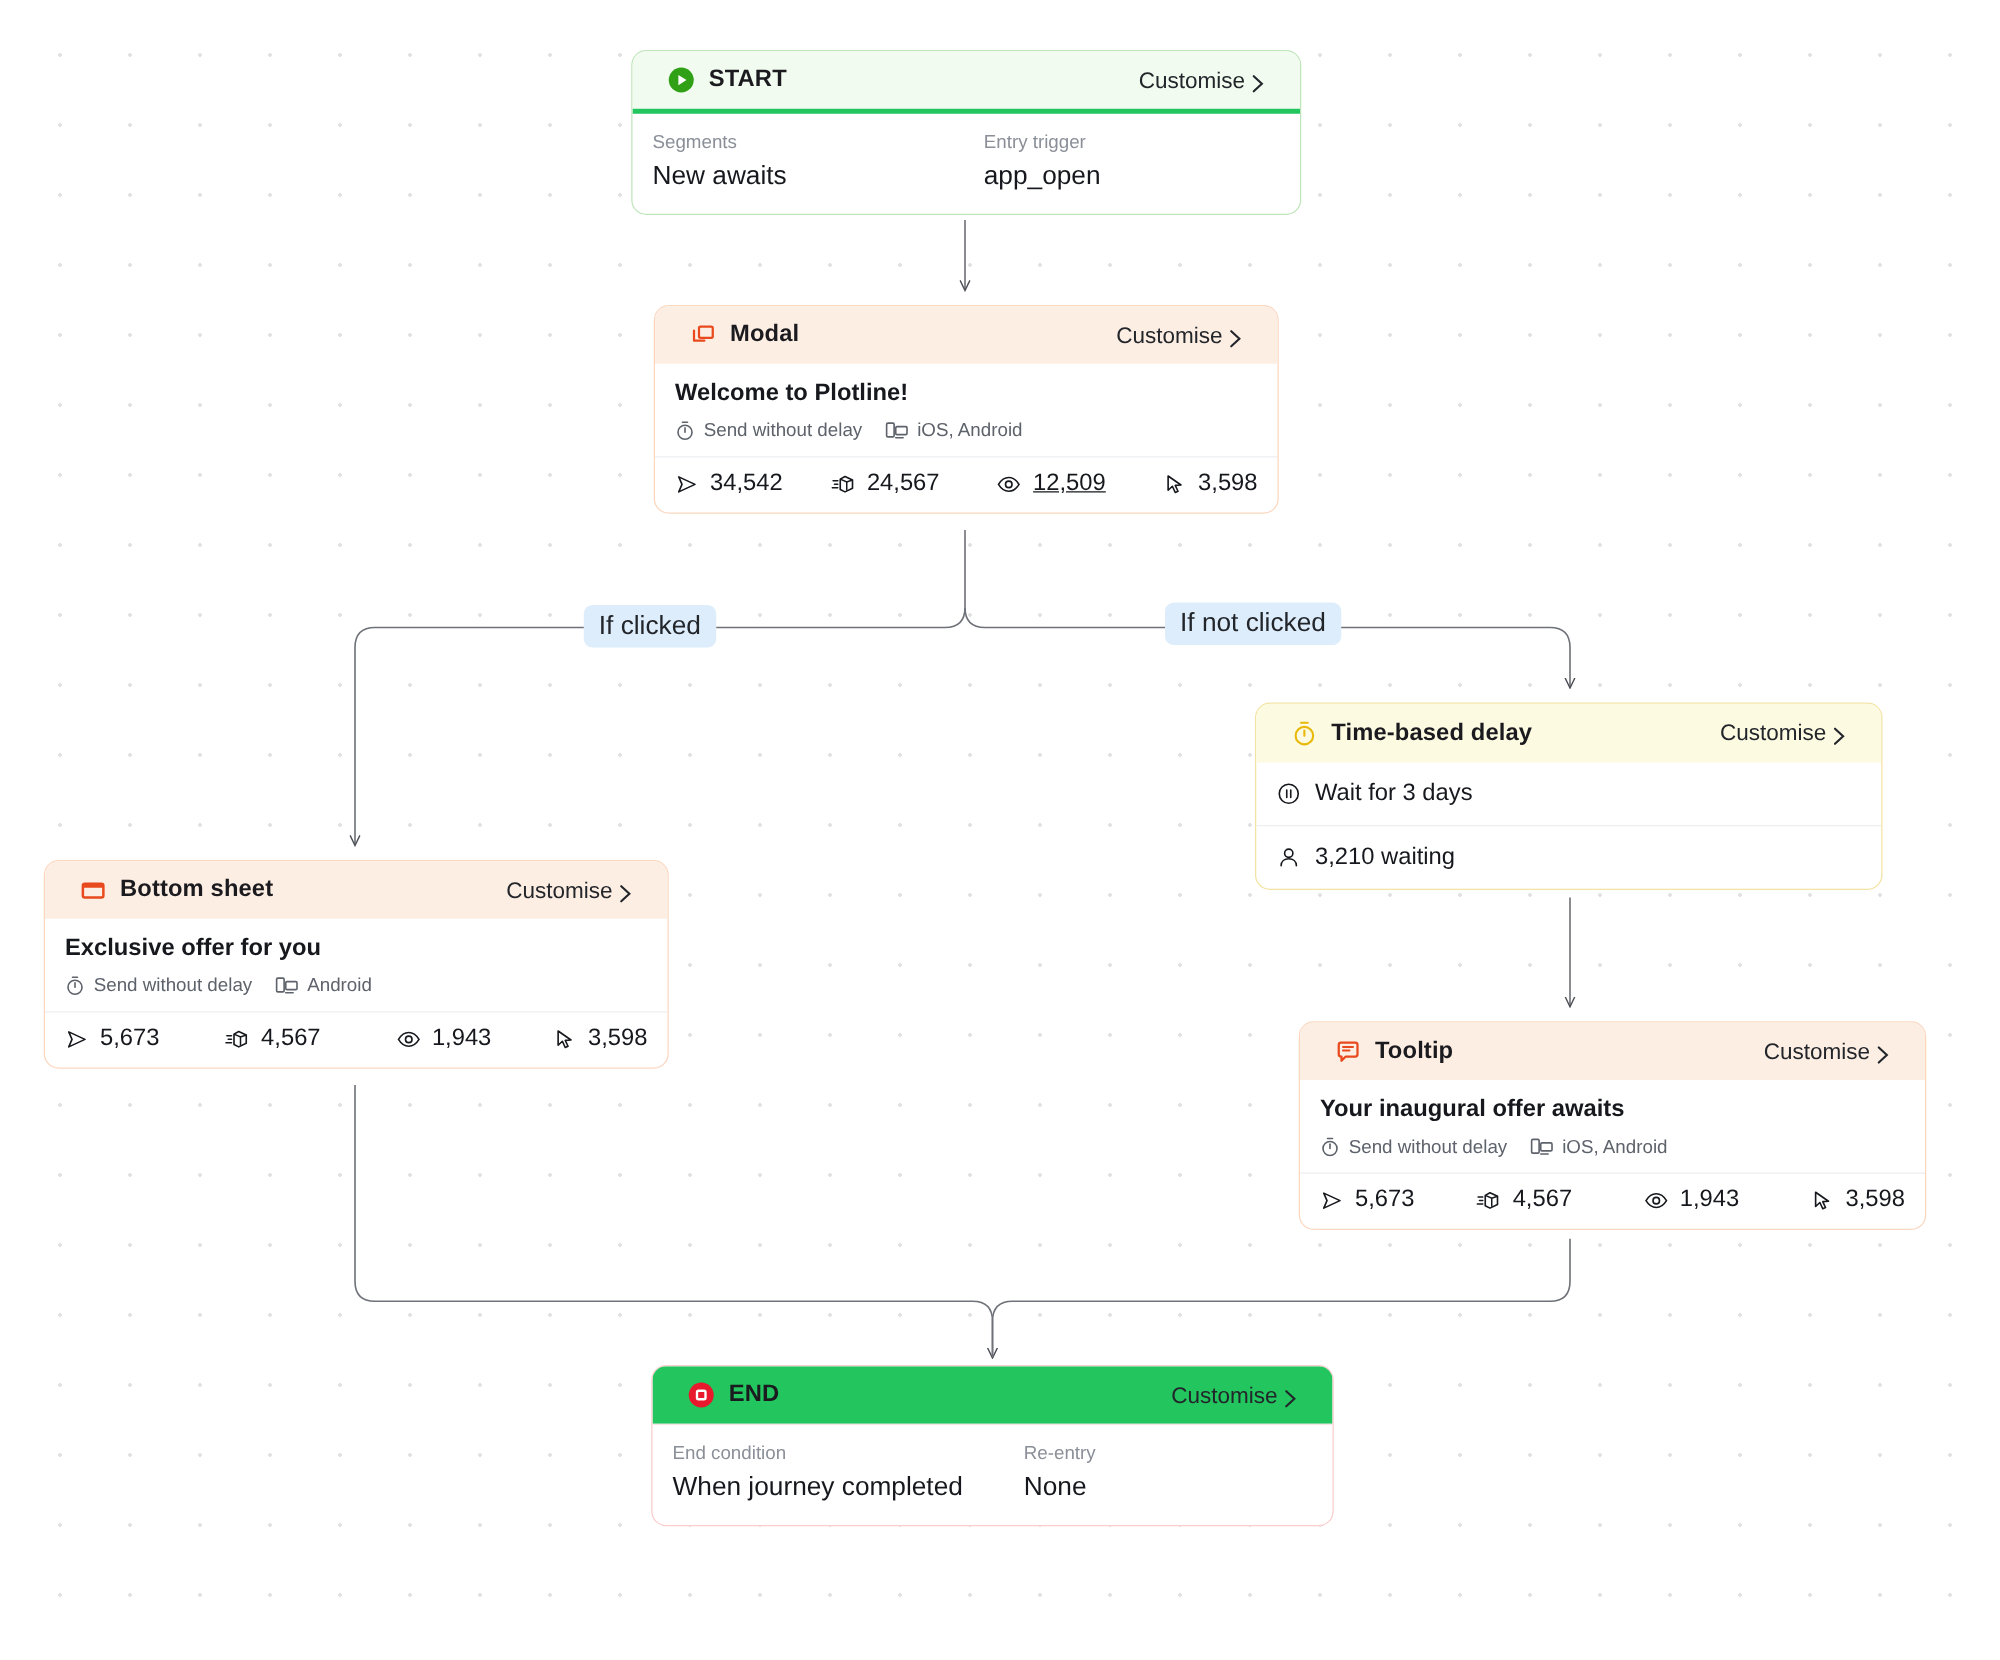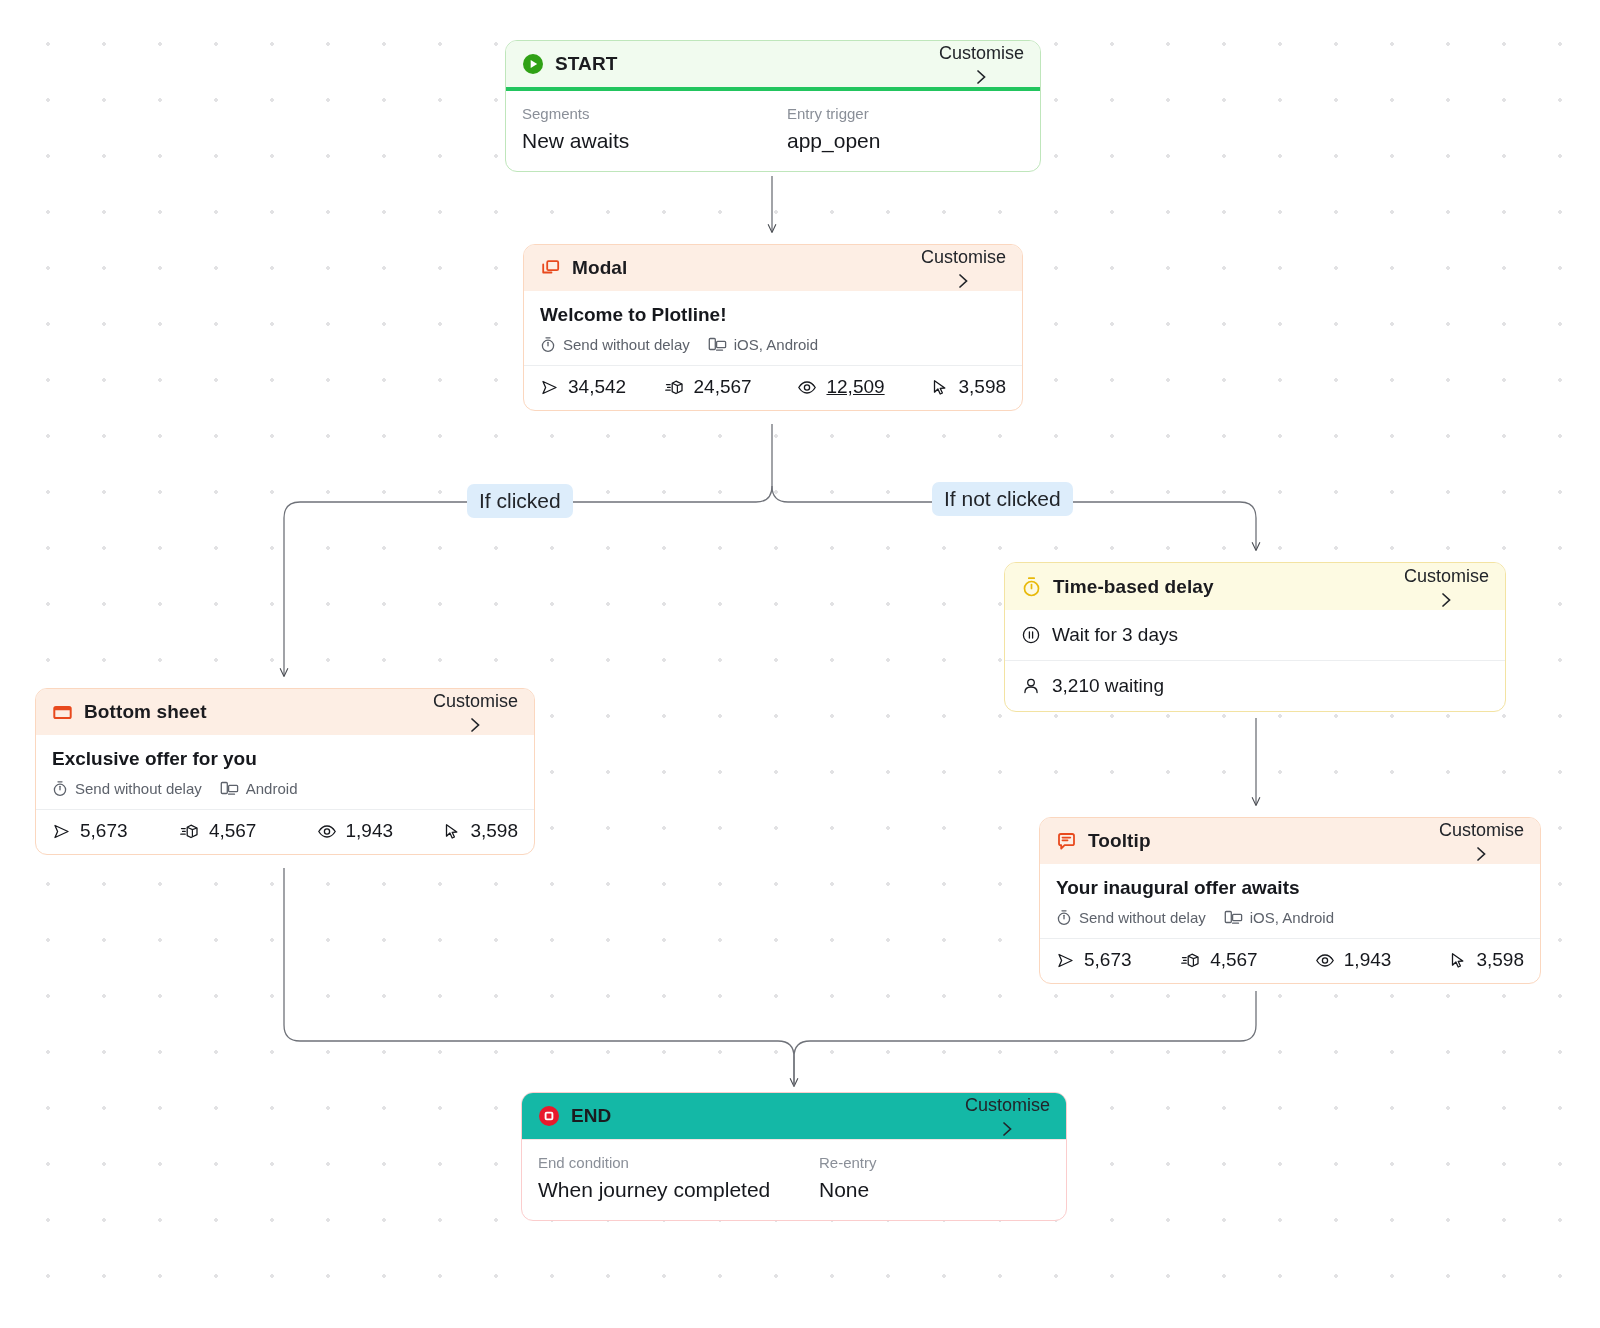--- a/index.html
+++ b/index.html
@@ -19,39 +19,39 @@
   #edges { position:absolute; left:0; top:0; width:1600px; height:1328px; pointer-events:none; }
 
   .node {
     position:absolute;
     background:#ffffff;
     border-radius:12px;
     overflow:hidden;
   }
   .node-hd {
     display:flex; align-items:center; justify-content:space-between;
-    padding:0 16px;
+    padding:0 28px;
     height:46px;
   }
   .hd-left { display:flex; align-items:center; gap:11px; }
   .hd-title { font-size:19px; font-weight:bold; color:#1b1b1f; letter-spacing:.1px; }
   .cust {
-    display:flex; align-items:center; gap:5px;
-    font-size:18px; color:#22252a; white-space:nowrap;flex-direction:column;
+    display:flex; align-items:flex-end; gap:5px;
+    font-size:18px; color:#22252a; white-space:nowrap;
   }
   .chev { display:block; }
 
   
   .n-start { border:1px solid #bfe6bb; }
   .n-start .node-hd { background:#f1fbef; }
   .n-start .node-bd { border-top:4px solid #22c55e; }
 
   
   .n-end { border:1px solid #fbcdcd; }
-  .n-end .node-hd { background:#14b8a6; }
+  .n-end .node-hd { background:#22c55e; }
   .n-end .node-bd { border-top:1px solid #f6e3e3; }
 
   
   .n-msg { border:1px solid #fbd7bf; }
   .n-msg .node-hd { background:#fdeee4; }
 
   
   .n-delay { border:1px solid #f3e3a2; }
   .n-delay .node-hd { background:#fdfae2; }
 

